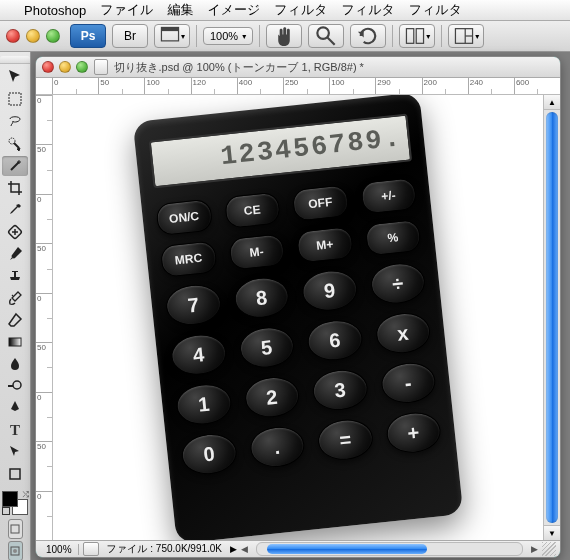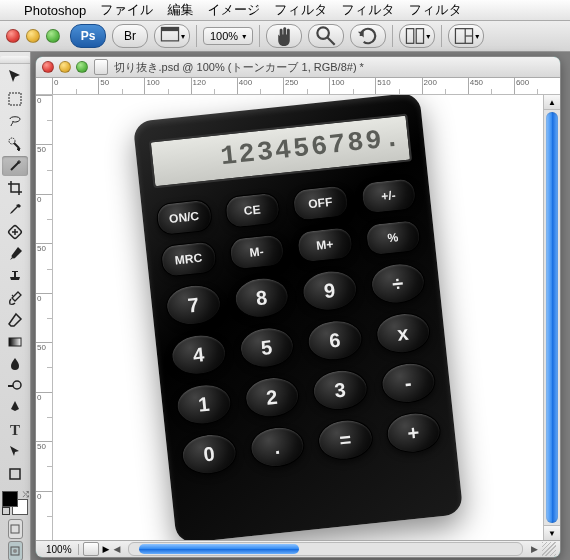--- a/index.html
+++ b/index.html
@@ -5,21 +5,21 @@
 html,body{margin:0;padding:0;font-family:"Lucida Grande","Helvetica Neue",sans-serif;font-size:11px;color:#000;background:#fff;width:570px;height:560px;overflow:hidden}
 .menubar{height:20px;background:linear-gradient(#fdfdfd,#e4e4e4);border-bottom:1px solid #aaa;display:flex;align-items:center;padding:0 8px;gap:14px;font-size:13px}
 .menubar .apple{font-size:15px;margin-right:2px}
 .menubar .appname{font-weight:normal}
 .optbar{height:30px;background:linear-gradient(#eee,#d5d5d5);border-bottom:1px solid #999;display:flex;align-items:center;padding:0 6px;gap:6px}
 .traffic{display:flex;gap:6px;margin-right:4px}
 .dot{width:12px;height:12px;border-radius:50%;border:1px solid rgba(0,0,0,.25)}
 .dot.red{background:radial-gradient(circle at 35% 30%,#ff9a90,#e0443e 60%,#c0332e)}
 .dot.yel{background:radial-gradient(circle at 35% 30%,#ffe38a,#e6b43a 60%,#c9972f)}
 .dot.grn{background:radial-gradient(circle at 35% 30%,#a8e88f,#5ab845 60%,#459a35)}
-.optbtn{height:22px;min-width:26px;background:linear-gradient(#fafafa,#d9d9d9);border:1px solid #999;border-radius:11px;display:flex;align-items:center;justify-content:center;font-size:12px;padding:0 4px}
+.optbtn{height:22px;min-width:26px;background:linear-gradient(#fafafa,#d9d9d9);border:1px solid #999;border-radius:4px;display:flex;align-items:center;justify-content:center;font-size:12px;padding:0 4px}
 .optbtn.ps{background:linear-gradient(#4a8fd6,#1e5ca8);color:#fff;font-weight:bold;border-color:#1a4e8e}
 .sep{width:1px;height:22px;background:#aaa}
 .zoom{font-size:11px;border:1px solid #999;border-radius:4px;padding:2px 6px;background:linear-gradient(#fafafa,#e0e0e0);display:flex;align-items:center;gap:4px}
 .tri{font-size:8px}
 .workspace{display:flex;height:509px}
 .toolbox{width:30px;background:linear-gradient(#e8e8e8,#d0d0d0);border-right:1px solid #999;display:flex;flex-direction:column;padding-top:4px}
 .tbhead{height:8px;background:linear-gradient(#f5f5f5,#ddd);border-bottom:1px solid #bbb;margin-bottom:2px;border-radius:3px 3px 0 0}
 .tool{width:26px;height:22px;margin:1px 2px;display:flex;align-items:center;justify-content:center;font-size:12px;color:#333;border-radius:3px}
 .tool.sel{background:linear-gradient(#bfbfbf,#a8a8a8);box-shadow:inset 0 1px 2px rgba(0,0,0,.3)}
 .tool svg{width:18px;height:18px}
@@ -294,23 +294,23 @@
       <div class="docwin-body">
         <div class="ruler-h">
           <div class="origin"></div>
           <div class="rh-seg">0</div>
           <div class="rh-seg">50</div>
           <div class="rh-seg">100</div>
           <div class="rh-seg">120</div>
           <div class="rh-seg">400</div>
           <div class="rh-seg">250</div>
           <div class="rh-seg">100</div>
-          <div class="rh-seg">510</div>
+          <div class="rh-seg">290</div>
           <div class="rh-seg">200</div>
-          <div class="rh-seg">450</div>
+          <div class="rh-seg">240</div>
           <div class="rh-seg">600</div>
         </div>
         <div class="content-row">
           <div class="ruler-v">
             <div class="rv-seg">0</div>
             <div class="rv-seg">50</div>
             <div class="rv-seg">0</div>
             <div class="rv-seg">50</div>
             <div class="rv-seg">0</div>
             <div class="rv-seg">50</div>
@@ -356,20 +356,21 @@
             <div class="vtrack">
                 <div class="vthumb"></div>
               </div>
             <div class="arrow">▼</div>
           </div>
         </div>
       </div>
       <div class="statusbar">
         <span class="zoomval">100%</span>
         <div class="sbicon"></div>
+        <span class="info">ファイル : 750.0K/991.0K</span>
         <span class="playtri">▶</span>
         <span class="harrow">◀</span>
         <div class="hscroll">
             <div class="hthumb"></div>
           </div>
         <span class="harrow">▶</span>
         <div class="corner"></div>
       </div>
     </div>
   </div>

